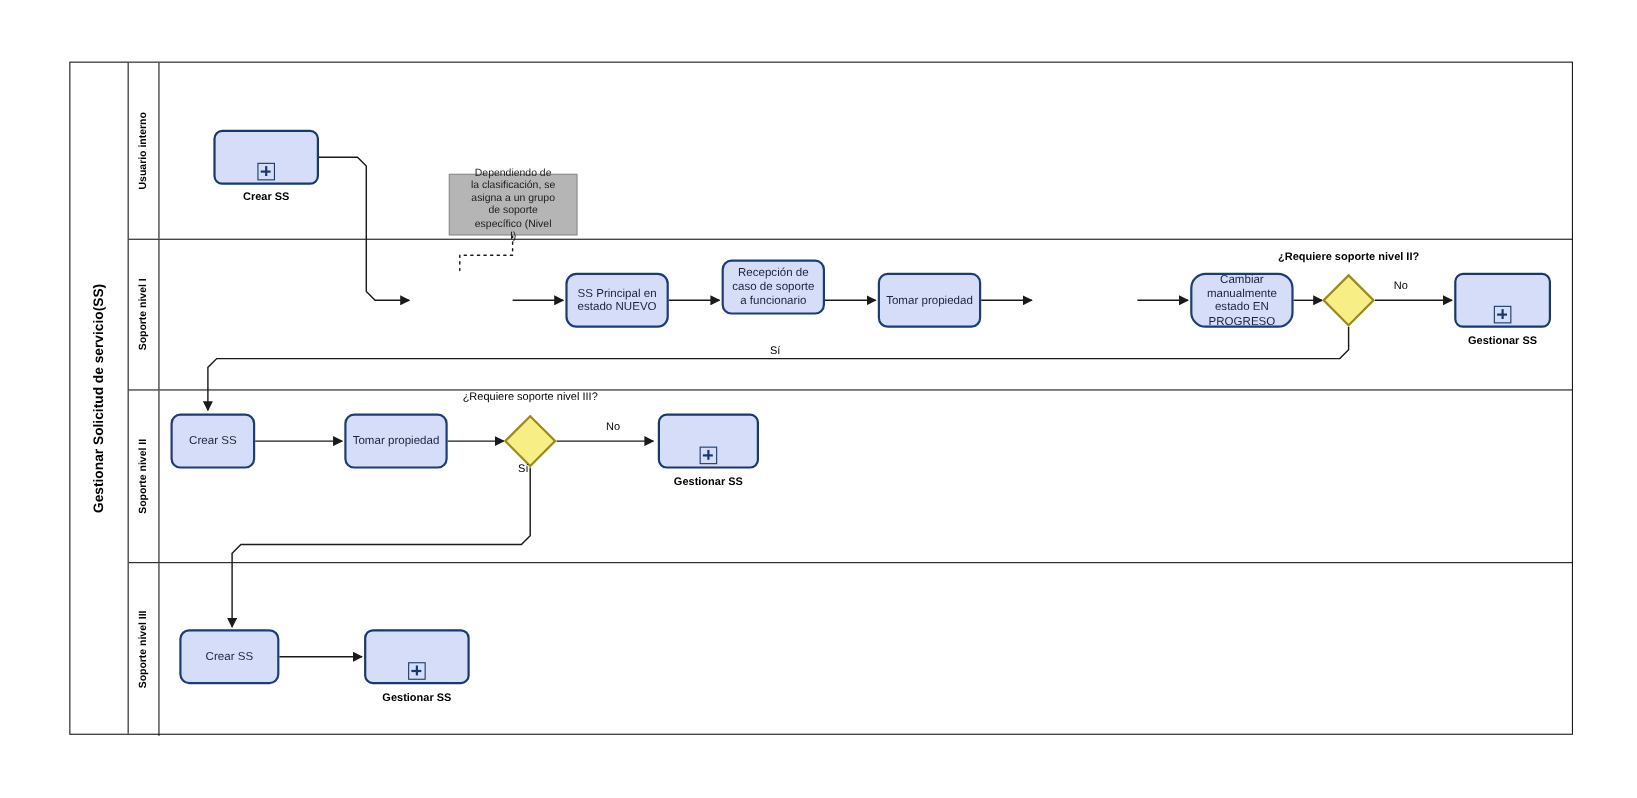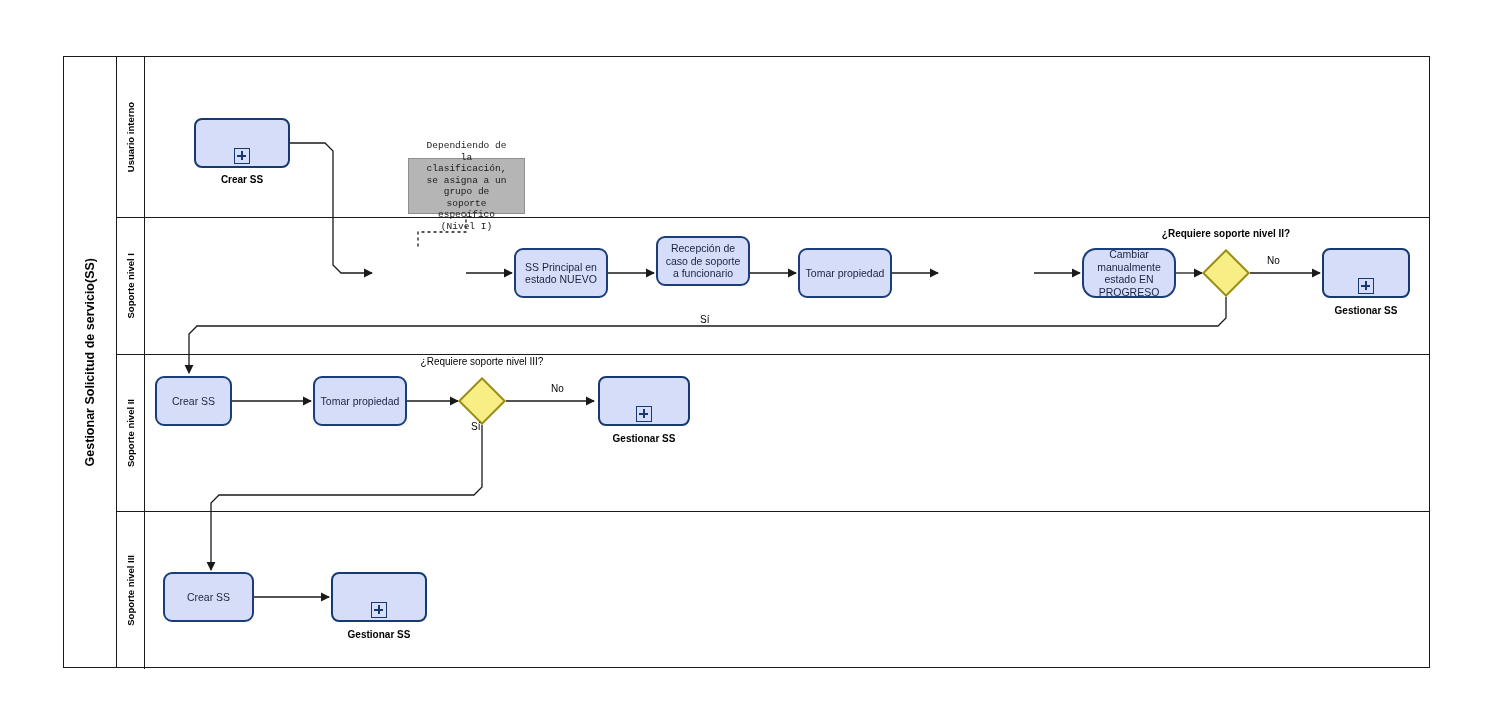--- a/index.html
+++ b/index.html
@@ -169,21 +169,20 @@
     border: 1px solid #8f8f8f;
     box-sizing: border-box;
     text-align: center;
     font-size: 9.5px;
     line-height: 11.5px;
     color: #1a1a1a;
     padding: 4px 19px;
     display: flex;
     align-items: center;
     justify-content: center;
-    font-family: Liberation Mono, monospace;
   }
 </style>
 </head>
 <body>
 
 <div id="canvas">
 
   <div class="pool-frame">
 
     <div class="pool-label-col">
@@ -248,21 +247,21 @@
   </svg>
 
   <div class="node subprocess" style="left:194px; top:118px; width:96px; height:50px;">
     <span class="sub-marker"></span>
   </div>
   <div class="node-caption" style="left:194px; top:174px; width:96px;">Crear SS</div>
 
   <div class="annotation" style="left:408px; top:158px; width:117px; height:56px;">Dependiendo de la clasificación, se asigna a un grupo de soporte específico (Nivel I)</div>
 
 
-  <div class="node task" style="left:514px; top:248px; width:94px; height:50px;">SS Principal en estado NUEVO</div>
+  <div class="node task" style="left:514px; top:248px; width:94px; height:50px;border-radius:10px;">SS Principal en estado NUEVO</div>
 
   <div class="node task" style="left:656px; top:236px; width:94px; height:50px;">Recepción de caso de soporte a funcionario</div>
 
   <div class="node task" style="left:798px; top:248px; width:94px; height:50px;">Tomar propiedad</div>
 
 
   <div class="node task" style="left:1082px; top:248px; width:94px; height:50px;border-radius:14px;">Cambiar manualmente estado EN PROGRESO</div>
 
   <div class="gateway" style="left:1209px; top:256px; width:34px; height:34px;"></div>
   <div class="gw-label" style="left:1156px; top:228px; width:140px;font-weight:bold;">¿Requiere soporte nivel II?</div>

